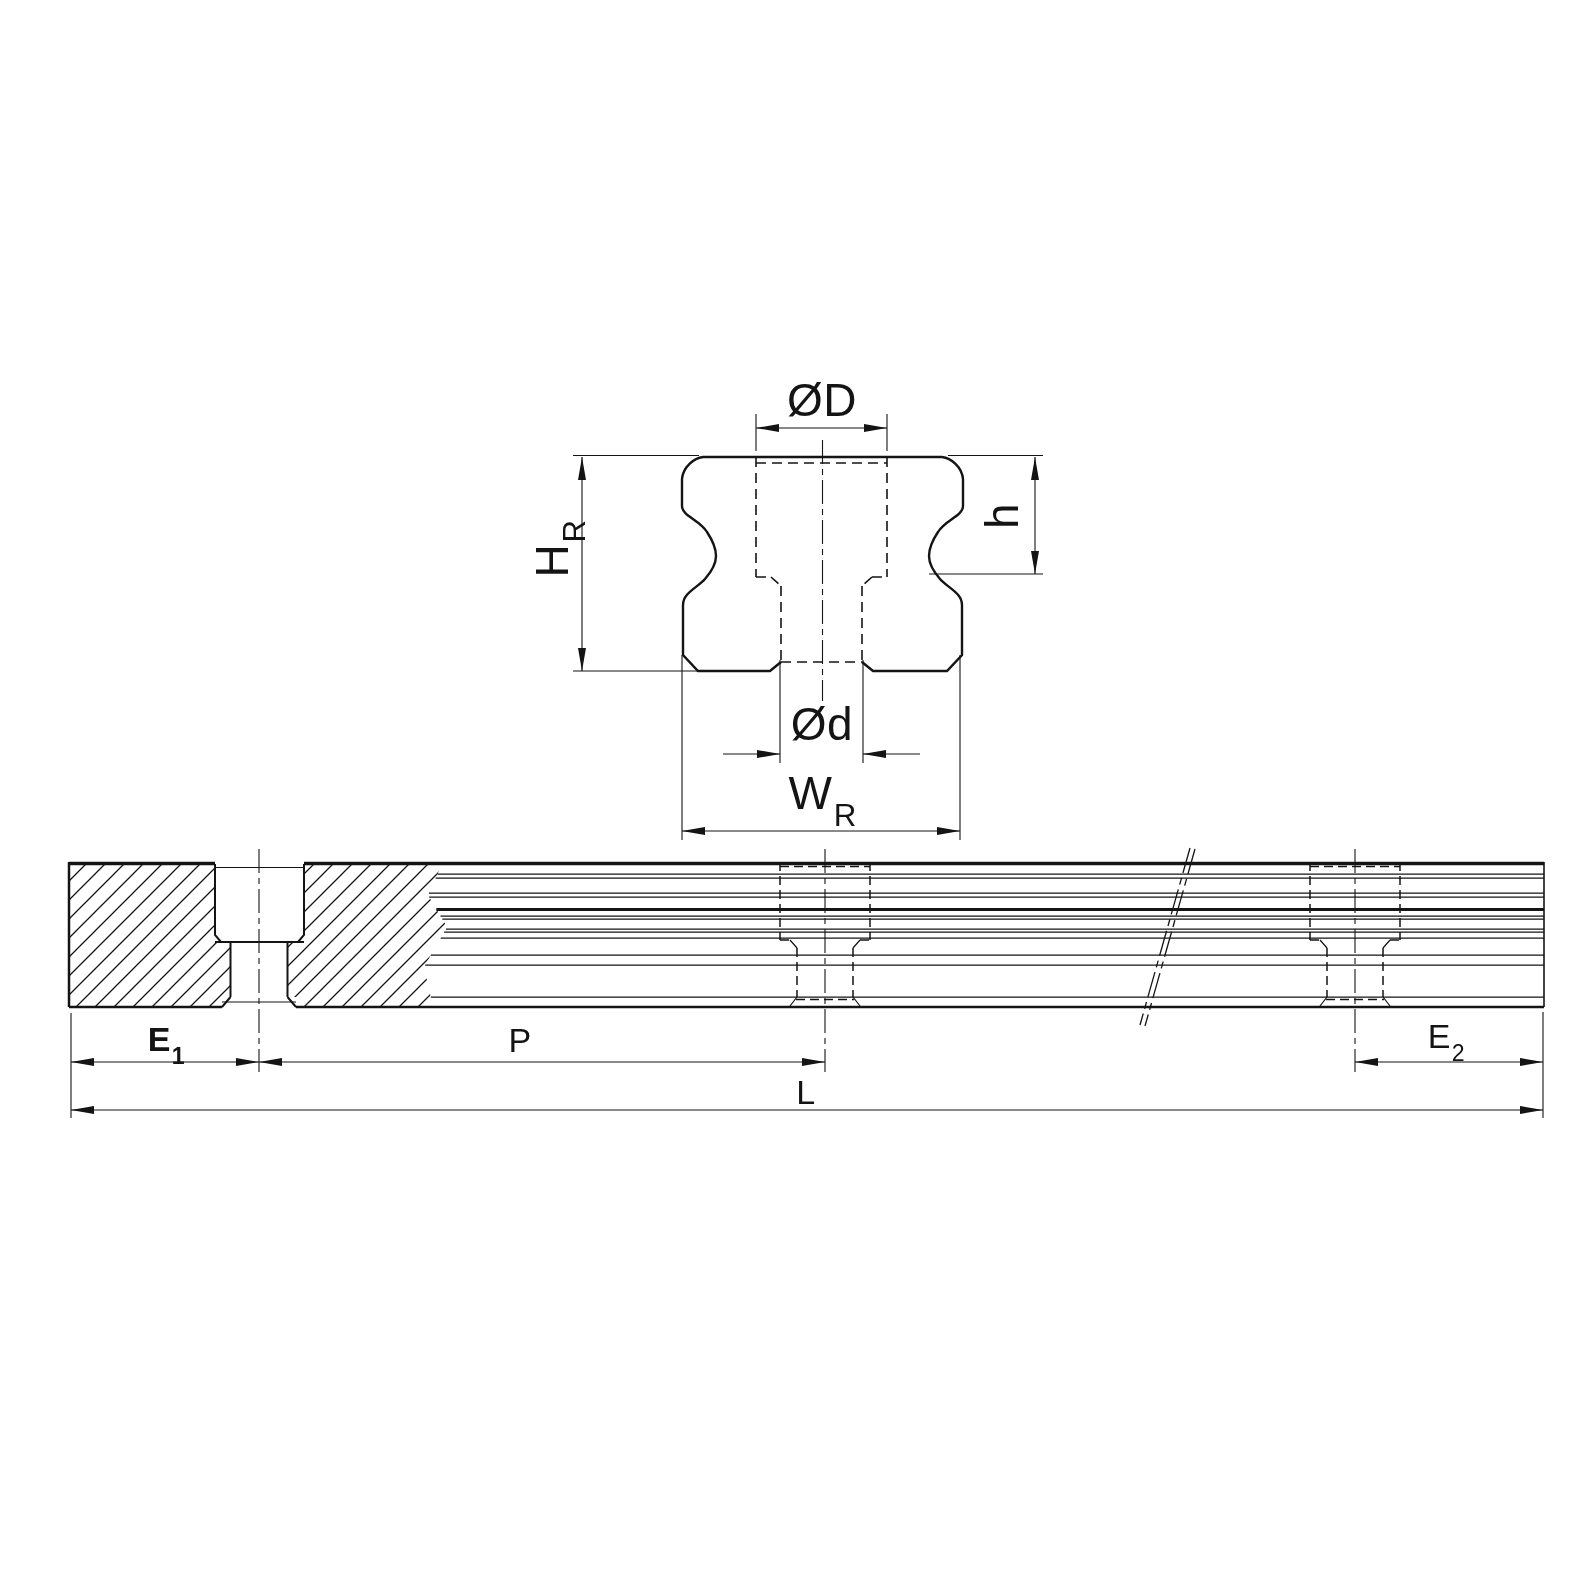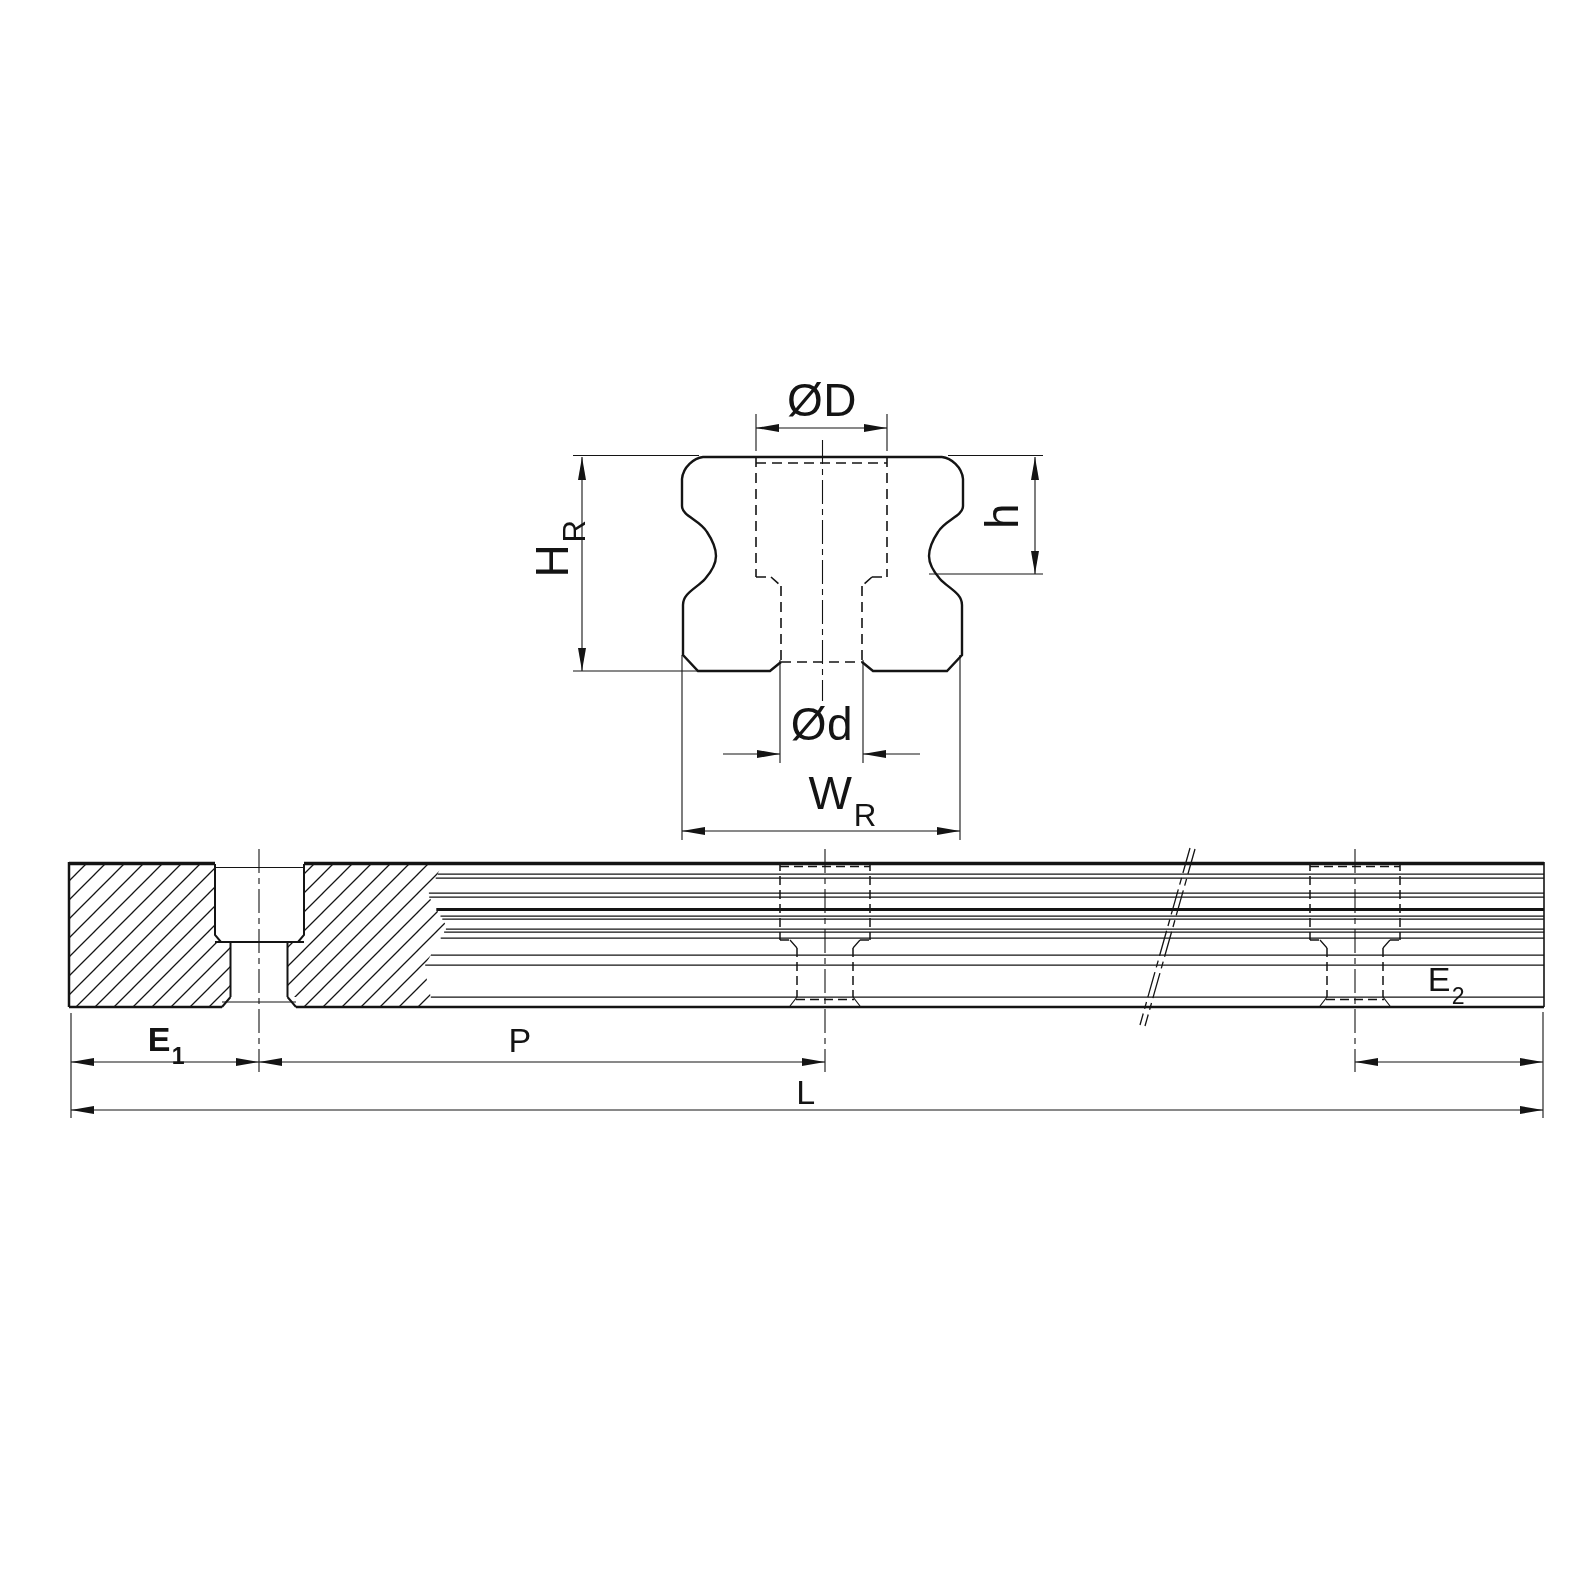--- a/index.html
+++ b/index.html
@@ -155,22 +155,22 @@
   </svg>
 
   <span class="dim-label big" style="left:822px;top:400px;"><span>ØD</span></span>
 
   <span class="dim-label big rot" style="left:556px;top:549px;"><span>H</span><sub>R</sub></span>
 
   <span class="dim-label big rot" style="left:1002px;top:516px;"><span>h</span></span>
 
   <span class="dim-label big" style="left:822px;top:724px;"><span>Ød</span></span>
 
-  <span class="dim-label big" style="left:822px;top:797px;margin-left:20px;"><span>W</span><sub>R</sub></span>
+  <span class="dim-label big" style="left:822px;top:797px;"><span>W</span><sub>R</sub></span>
 
   <span class="dim-label small" style="left:166px;top:1042px;font-weight:bold;"><span>E</span><sub>1</sub></span>
 
   <span class="dim-label small" style="left:520px;top:1040px;"><span>P</span></span>
 
-  <span class="dim-label small" style="left:1446px;top:982px;"><span>E</span><sub>2</sub></span>
+  <span class="dim-label small" style="left:1446px;top:1039px;"><span>E</span><sub>2</sub></span>
 
   <span class="dim-label small" style="left:806px;top:1092px;"><span>L</span></span>
 </div>
 
 </body></html>

